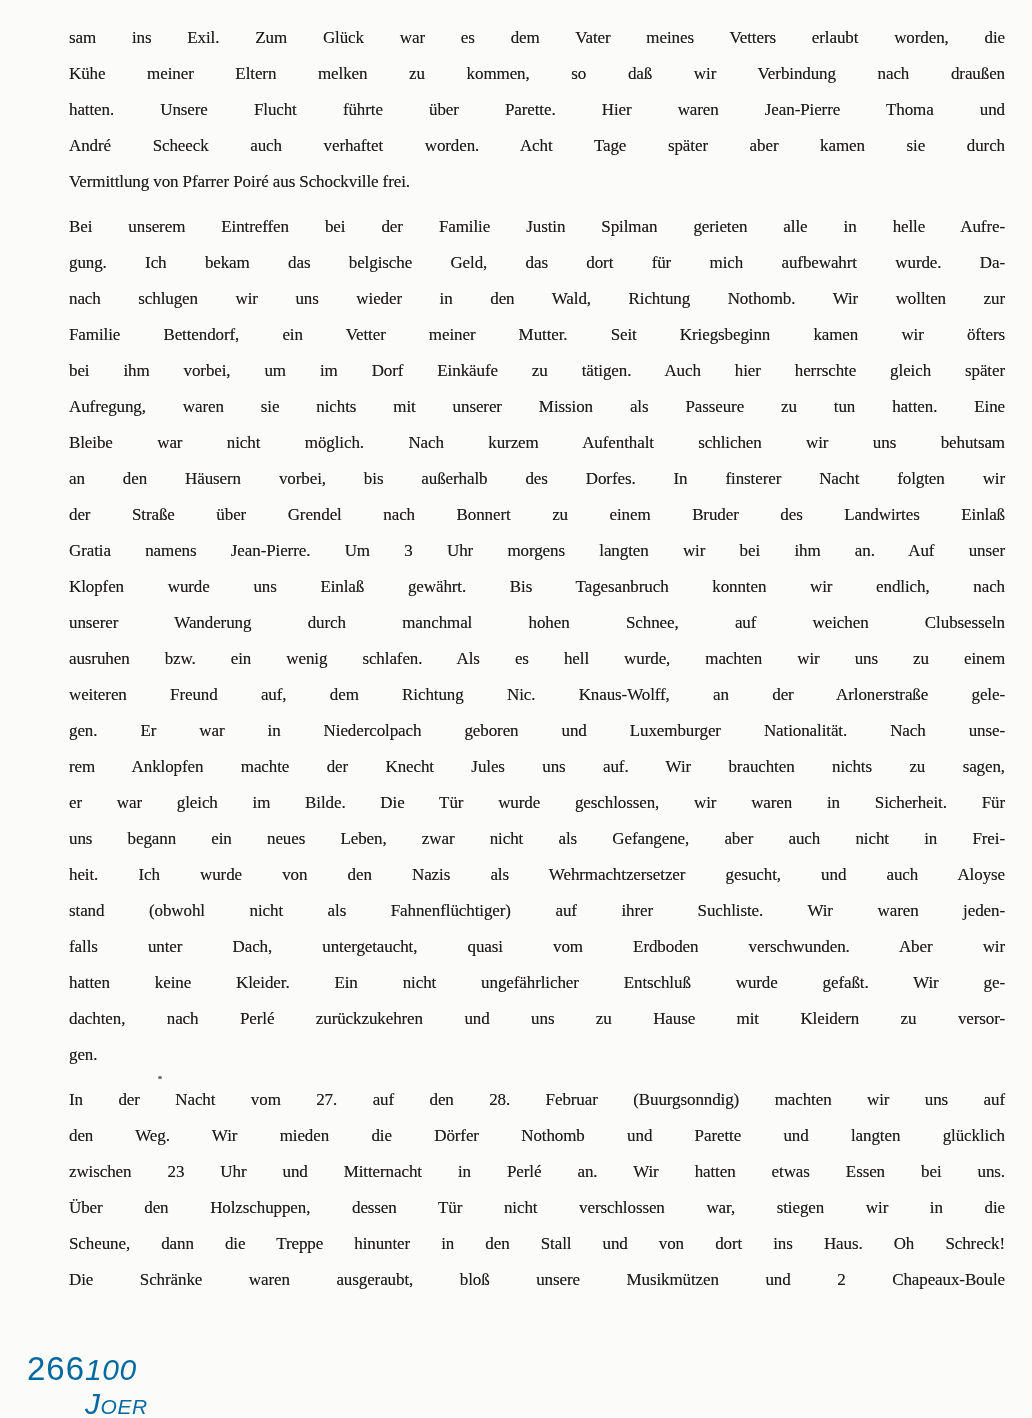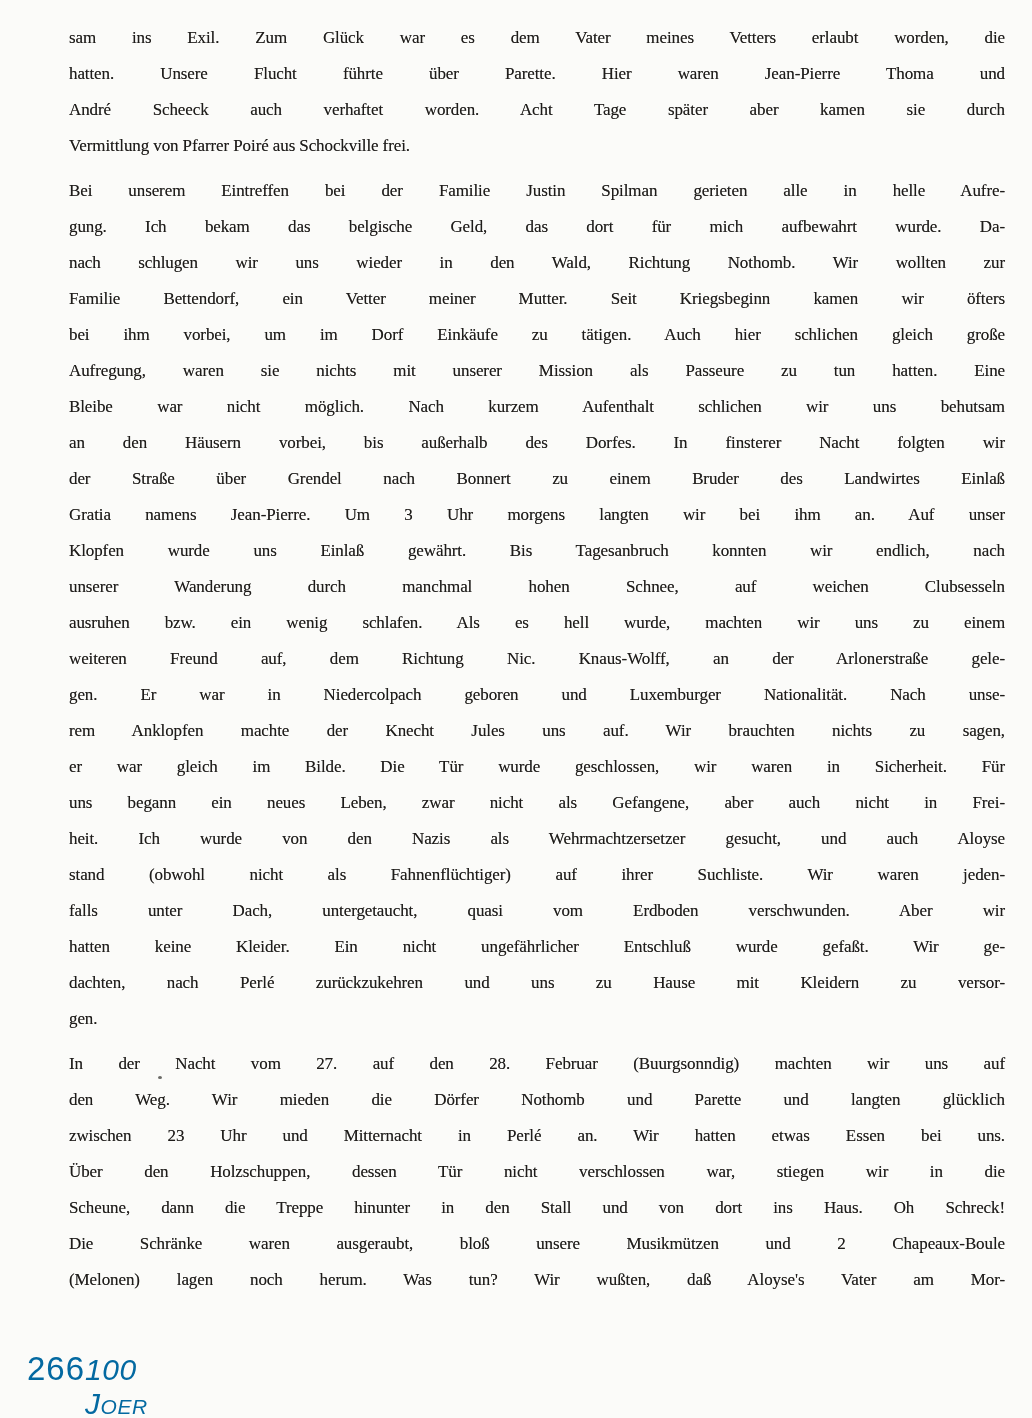--- a/index.html
+++ b/index.html
@@ -87,30 +87,31 @@
     margin-top: 18px;
     white-space: nowrap;
   }
 </style>
 </head>
 <body>
 
 <div class="page">
     <div class="para">
       <div class="line">sam ins Exil. Zum Glück war es dem Vater meines Vetters erlaubt worden, die</div>
+      <div class="line">Kühe meiner Eltern melken zu kommen, so daß wir Verbindung nach draußen</div>
       <div class="line">hatten. Unsere Flucht führte über Parette. Hier waren Jean-Pierre Thoma und</div>
       <div class="line">André Scheeck auch verhaftet worden. Acht Tage später aber kamen sie durch</div>
       <div class="line line-last">Vermittlung von Pfarrer Poiré aus Schockville frei.</div>
     </div>
     <div class="para">
       <div class="line">Bei unserem Eintreffen bei der Familie Justin Spilman gerieten alle in helle Aufre-</div>
       <div class="line">gung. Ich bekam das belgische Geld, das dort für mich aufbewahrt wurde. Da-</div>
       <div class="line">nach schlugen wir uns wieder in den Wald, Richtung Nothomb. Wir wollten zur</div>
       <div class="line">Familie Bettendorf, ein Vetter meiner Mutter. Seit Kriegsbeginn kamen wir öfters</div>
-      <div class="line">bei ihm vorbei, um im Dorf Einkäufe zu tätigen. Auch hier schlichen gleich große</div>
+      <div class="line">bei ihm vorbei, um im Dorf Einkäufe zu tätigen. Auch hier herrschte gleich später</div>
       <div class="line">Aufregung, waren sie nichts mit unserer Mission als Passeure zu tun hatten. Eine</div>
       <div class="line">Bleibe war nicht möglich. Nach kurzem Aufenthalt schlichen wir uns behutsam</div>
       <div class="line">an den Häusern vorbei, bis außerhalb des Dorfes. In finsterer Nacht folgten wir</div>
       <div class="line">der Straße über Grendel nach Bonnert zu einem Bruder des Landwirtes Einlaß</div>
       <div class="line">Gratia namens Jean-Pierre. Um 3 Uhr morgens langten wir bei ihm an. Auf unser</div>
       <div class="line">Klopfen wurde uns Einlaß gewährt. Bis Tagesanbruch konnten wir endlich, nach</div>
       <div class="line">unserer Wanderung durch manchmal hohen Schnee, auf weichen Clubsesseln</div>
       <div class="line">ausruhen bzw. ein wenig schlafen. Als es hell wurde, machten wir uns zu einem</div>
       <div class="line">weiteren Freund auf, dem Richtung Nic. Knaus-Wolff, an der Arlonerstraße gele-</div>
       <div class="line">gen. Er war in Niedercolpach geboren und Luxemburger Nationalität. Nach unse-</div>
@@ -124,21 +125,20 @@
       <div class="line">dachten, nach Perlé zurückzukehren und uns zu Hause mit Kleidern zu versor-</div>
       <div class="line line-last">gen.</div>
     </div>
     <div class="para">
       <div class="line">In der Nacht vom 27. auf den 28. Februar (Buurgsonndig) machten wir uns auf</div>
       <div class="line">den Weg. Wir mieden die Dörfer Nothomb und Parette und langten glücklich</div>
       <div class="line">zwischen 23 Uhr und Mitternacht in Perlé an. Wir hatten etwas Essen bei uns.</div>
       <div class="line">Über den Holzschuppen, dessen Tür nicht verschlossen war, stiegen wir in die</div>
       <div class="line">Scheune, dann die Treppe hinunter in den Stall und von dort ins Haus. Oh Schreck!</div>
       <div class="line">Die Schränke waren ausgeraubt, bloß unsere Musikmützen und 2 Chapeaux-Boule</div>
-      <div class="line">(Melonen) lagen noch herum. Was tun? Wir wußten, daß Aloyse's Vater am Mor-</div>
     </div>
   </div>
 
 <div class="scan-dot"></div>
 
 <div class="footer">
   <div class="footer-top">
     <span class="pagenum">266</span>
     <span class="booktitle">100 Joer</span>
   </div>

